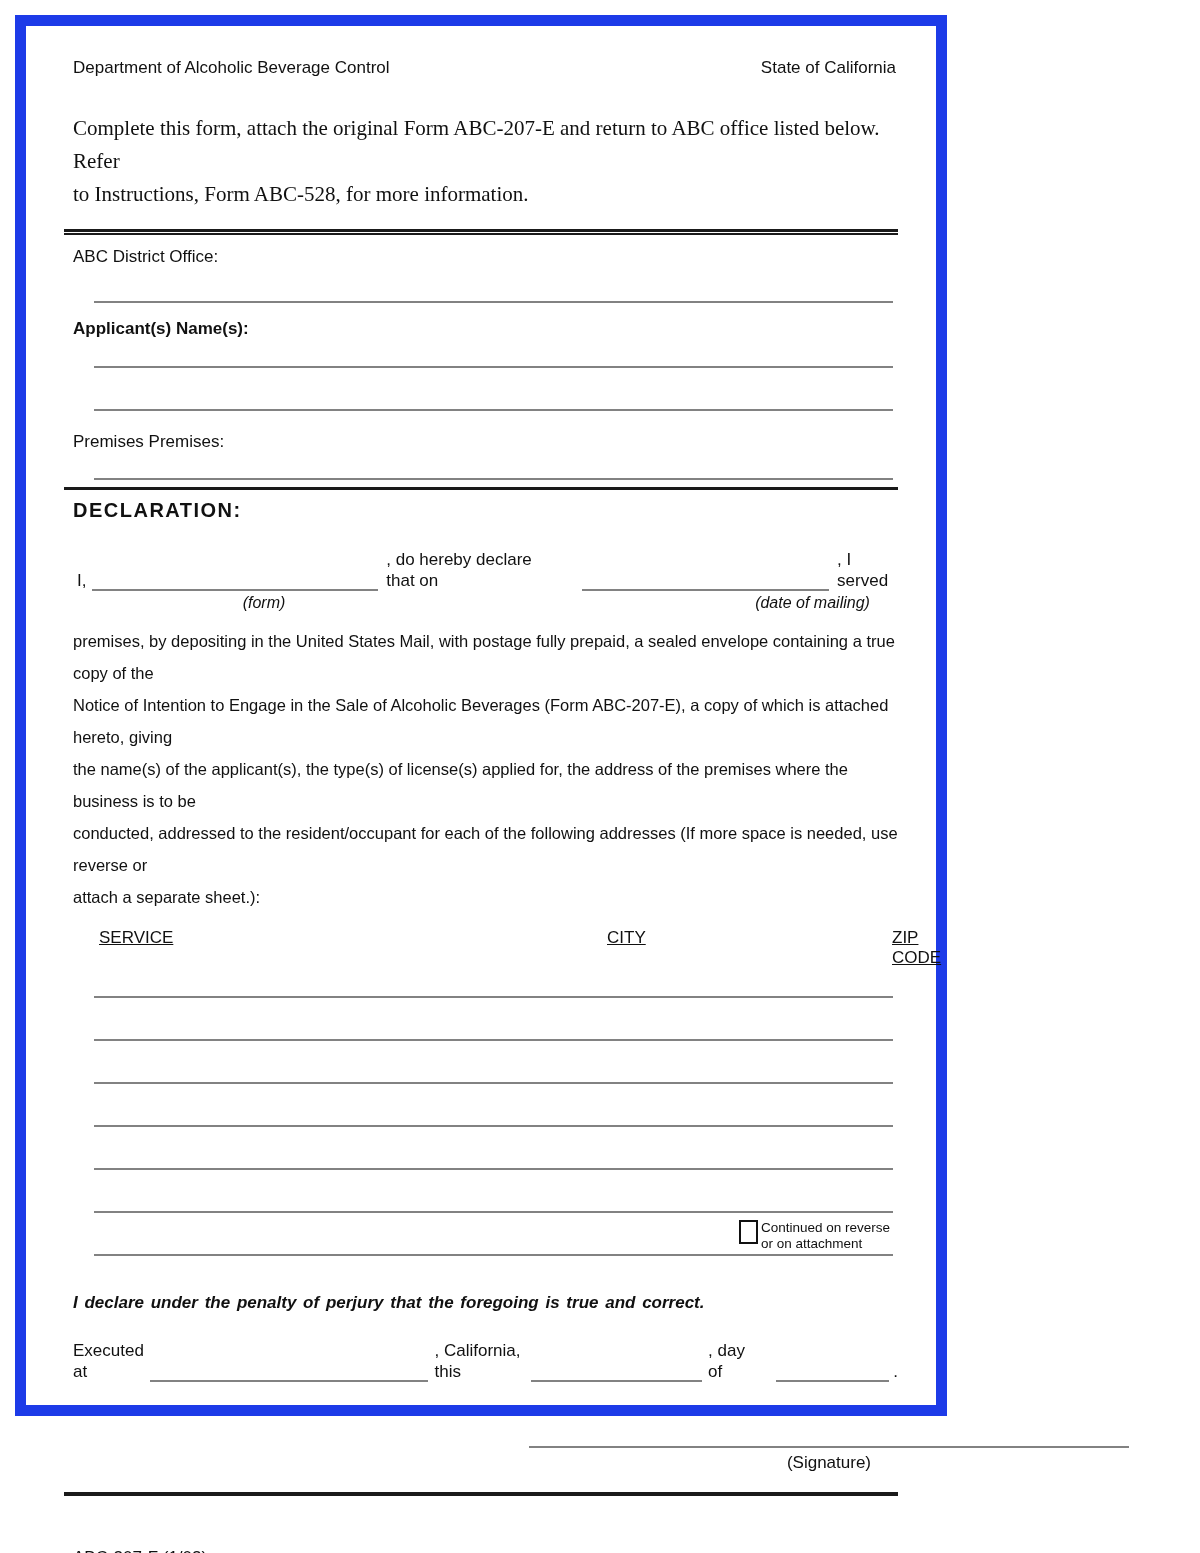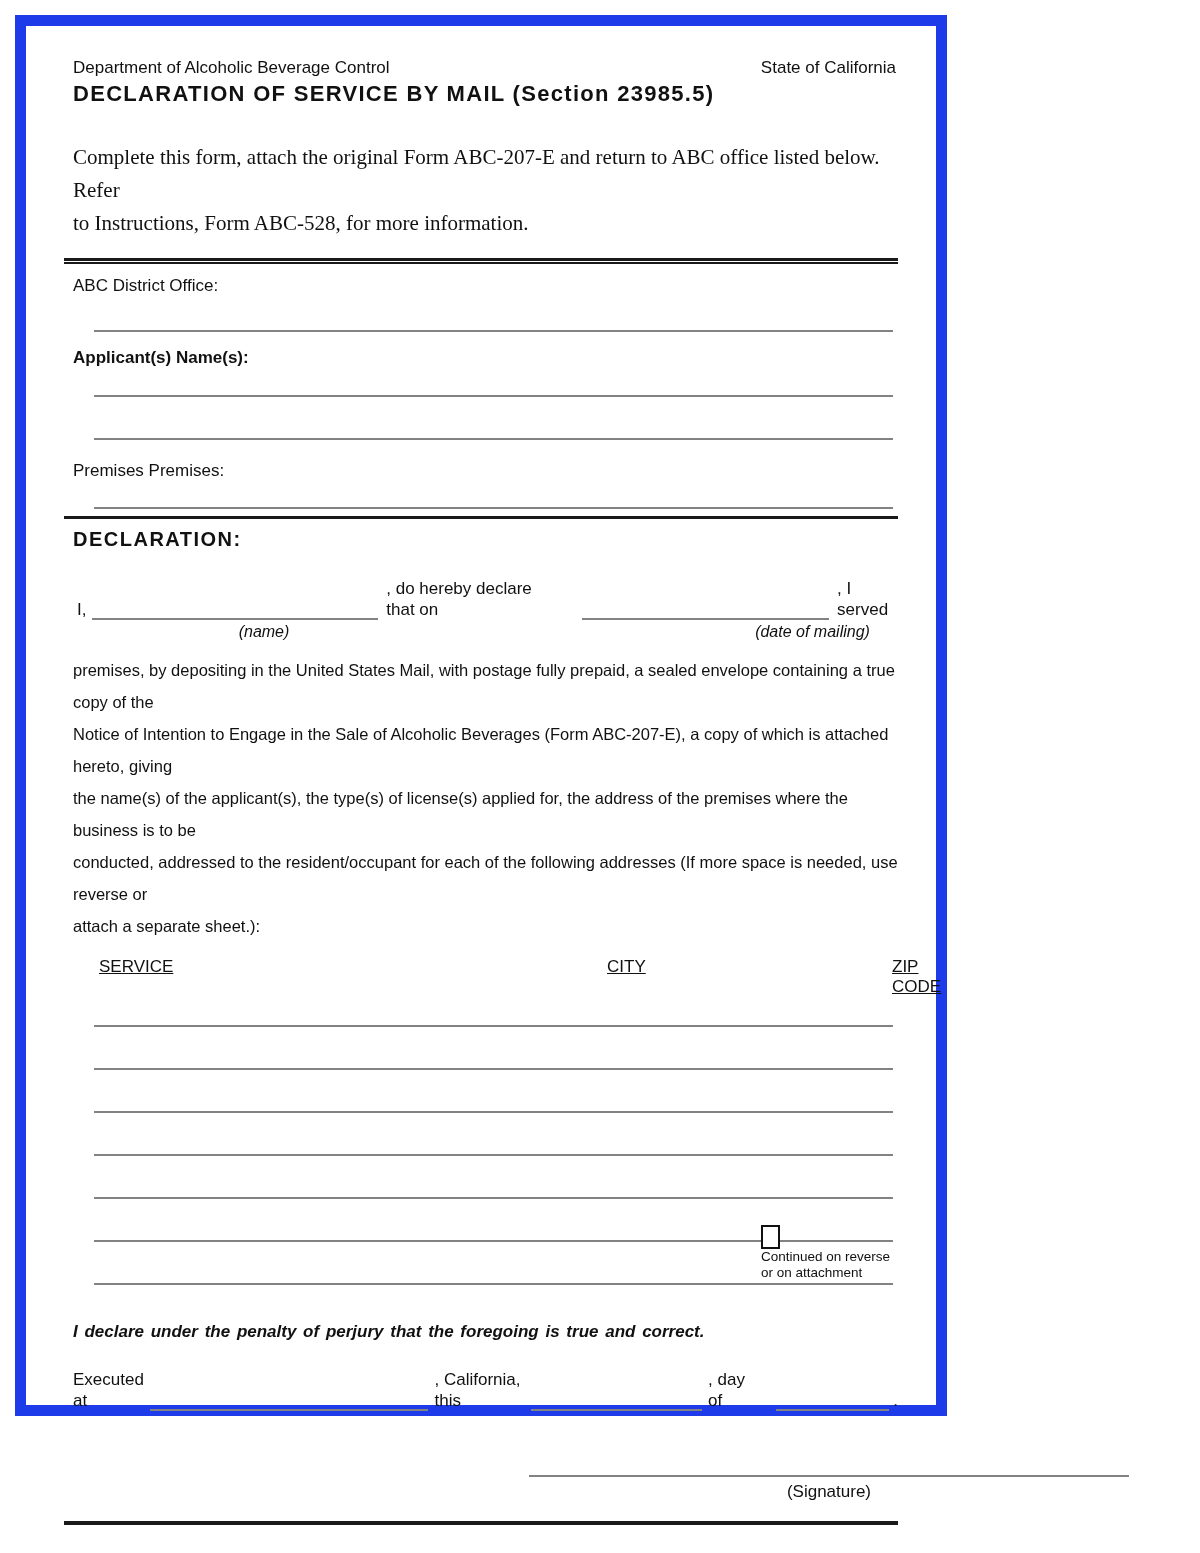--- a/index.html
+++ b/index.html
@@ -92,21 +92,21 @@
   .col-headers { position: relative; margin-top: 15px; height: 22px; font-size: 17px; }
   .col { position: absolute; text-decoration: underline; }
   .col-address { left: 35px; }
   .col-city { left: 543px; }
   .col-zip { left: 828px; }
 
   .address-rows { position: relative; margin-top: 5px; }
   .address-row { margin-left: 30px; margin-right: 5px; height: 43px; border-bottom: 2px solid #828282; }
   .continued-box {
     position: absolute; right: 8px; bottom: 4px;
-    display: flex; align-items: flex-start; flex-direction: column;
+    display: flex; align-items: flex-start;
   }
   .continued-checkbox {
     display: inline-block; width: 19px; height: 24px;
     border: 2.5px solid #111111; background: #ffffff; flex: none;
     margin-right: 3px;
   }
   .continued-label { font-size: 13.5px; line-height: 16px; white-space: pre-line; }
 
   .perjury {
     margin-top: 37px; padding-left: 9px;
@@ -134,21 +134,20 @@
 <body>
 
 <div class="page">
   <div class="frame">
     <div class="content">
 
       <div class="hdr-row">
         <span>Department of Alcoholic Beverage Control</span>
         <span>State of California</span>
       </div>
-      <div class="title">DECLARATION OF SERVICE BY MAIL (Section 23985.5)</div>
 
       <div class="instructions">Complete this form, attach the original Form ABC-207-E and return to ABC office listed below.  Refer
 to Instructions, Form ABC-528, for more information.</div>
 
       <div class="double-rule"></div>
 
       <div class="field-label lbl-district">ABC District Office:</div>
       <div class="fill-line ln-district"></div>
 
       <div class="field-label lbl-applicants">Applicant(s) Name(s):</div>
@@ -163,21 +162,21 @@
       <div class="decl-heading">DECLARATION:</div>
 
       <div class="decl-line1">
         <span>I,</span>
         <span class="blank name-blank"></span>
         <span>, do hereby declare that on</span>
         <span class="blank date-blank"></span>
         <span>, I served</span>
       </div>
       <div class="hint-row">
-        <span class="name-hint">(name)</span>
+        <span class="name-hint">(form)</span>
         <span class="date-hint">(date of mailing)</span>
       </div>
 
 
       <div class="decl-body">premises, by depositing in the United States Mail, with postage fully prepaid, a sealed envelope containing a true copy of the
 Notice of Intention to Engage in the Sale of Alcoholic Beverages (Form ABC-207-E), a copy of which is attached hereto, giving
 the name(s) of the applicant(s), the type(s) of license(s) applied for, the address of the premises where the business is to be
 conducted, addressed to the resident/occupant for each of the following addresses (If more space is needed, use reverse or
 attach a separate sheet.):</div>
 

